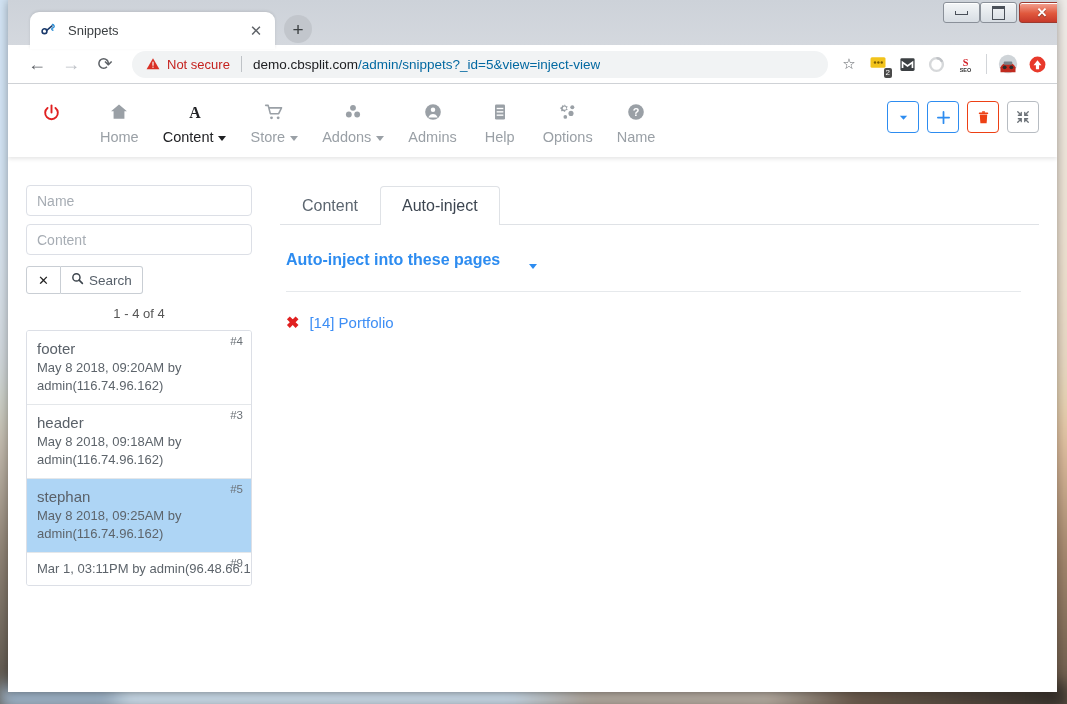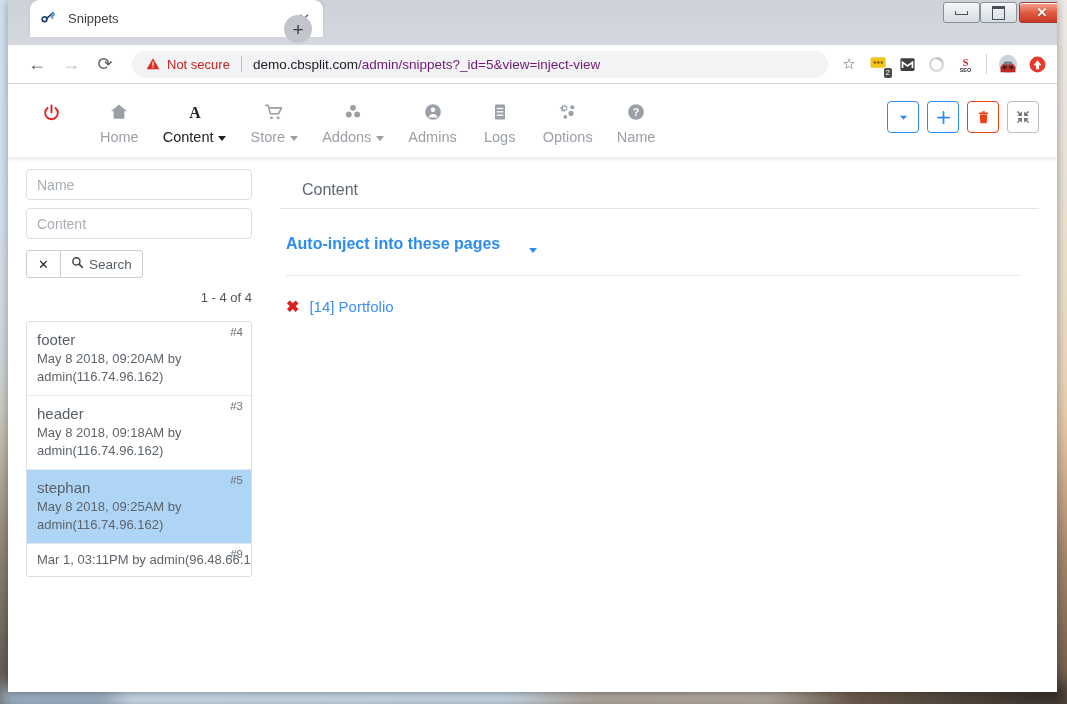--- a/index.html
+++ b/index.html
@@ -63,21 +63,21 @@
     text-shadow:0 1px 1px rgba(0,0,0,.4);
   }
   .wb .mn{display:block;width:11px;height:3px;border:1px solid #4a5059;border-top:none;}
   .wb .mx{display:block;width:11px;height:10px;border:1px solid #4a5059;border-top-width:3px;}
 
   
   .chrome{background:#d6dae0;height:84px;position:relative;}
   .tabstrip{height:45px;position:relative;padding-top:12px;box-sizing:border-box;
     background:linear-gradient(180deg,#cdd2d9,#d4d8de);}
   .tab{
-    position:absolute;left:22px;top:0;width:293px;height:37px;
+    position:absolute;left:22px;top:12px;width:245px;height:37px;
     background:#fff;border-radius:9px 9px 0 0;
     display:flex;align-items:center;padding:0 10px;box-sizing:border-box;
     box-shadow:0 -1px 3px rgba(0,0,0,.10);
   }
   .favicon{width:18px;height:18px;margin-right:10px;flex:0 0 18px;}
   .tabtitle{font-size:13px;color:#3c4043;flex:1;white-space:nowrap;overflow:hidden;}
   .tabclose{width:18px;height:18px;color:#5f6368;font-size:15px;display:flex;align-items:center;justify-content:center;cursor:pointer;}
   .newtab{
     position:absolute;left:276px;top:15px;width:28px;height:28px;border-radius:50%;
     background:#c2c6cc;display:flex;align-items:center;justify-content:center;
@@ -93,21 +93,21 @@
   .navbtn.fwd{color:#bdc1c6;}
   .omnibox{
     flex:1;height:27px;background:#f1f3f4;border-radius:14px;
     display:flex;align-items:center;padding:0 6px 0 14px;margin:0 8px;box-sizing:border-box;
     font-size:13.5px;
   }
   .notsecure{display:flex;align-items:center;color:#c5221f;font-weight:normal;font-size:13px;white-space:nowrap;}
   .warnico{margin-right:7px;display:flex;}
   .omnisep{width:1px;height:16px;background:#bfc3c7;margin:0 11px;}
   .url{color:#202124;white-space:nowrap;overflow:hidden;}
-  .url .dim{color:#701a75;}
+  .url .dim{color:#0369a1;}
   .star{width:26px;height:26px;display:flex;align-items:center;justify-content:center;color:#5f6368;font-size:15px;cursor:pointer;}
   .exts{display:flex;align-items:center;gap:9px;margin-left:6px;}
   .ext{width:20px;height:20px;display:flex;align-items:center;justify-content:center;position:relative;cursor:pointer;}
   .extbadge{position:absolute;right:-4px;bottom:-4px;background:#4a4a4a;color:#fff;font-size:8px;
     border-radius:2px;padding:0 2px;line-height:10px;font-family:"Liberation Sans",sans-serif;}
   .extdiv{width:1px;height:20px;background:#d2d5d9;margin:0 2px;}
 
   
   .page{background:#fff;height:569px;position:relative;overflow:hidden;}
   .appnav{
@@ -129,39 +129,39 @@
   .caret{display:inline-block;border-left:4px solid transparent;border-right:4px solid transparent;
     border-top:5px solid currentColor;margin-left:5px;vertical-align:middle;}
   .navright{margin-left:auto;display:flex;align-items:center;gap:8px;padding-top:0;}
   .abtn{
     width:30px;height:30px;border-radius:4px;border:1px solid #2d8cf0;background:#fff;
     display:flex;align-items:center;justify-content:center;color:#2d8cf0;font-size:17px;cursor:pointer;
   }
   .abtn.danger{border-color:#ed4014;color:#ed4014;}
   .abtn.plain{border-color:#b7bcc2;color:#6b7177;}
 
-  .body{display:flex;padding:12px 18px 0 18px;box-sizing:border-box;}
+  .body{display:flex;padding:28px 18px 0 18px;box-sizing:border-box;}
 
   
   .sidebar{width:226px;flex:0 0 226px;}
   .inp{
     width:100%;height:31px;border:1px solid #dcdfe6;border-radius:4px;
     padding:0 10px;box-sizing:border-box;font-size:14px;color:#333;
     font-family:"Liberation Sans",sans-serif;background:#fff;outline:none;margin-bottom:8px;
   }
   .inp::placeholder{color:#a7adb4;}
   .btngrp{display:flex;margin-top:3px;}
   .gbtn{
     height:28px;border:1px solid #c9ced4;background:#fff;color:#57606a;
     display:flex;align-items:center;justify-content:center;gap:5px;
     font-size:13.5px;padding:0 10px;cursor:pointer;box-sizing:border-box;
   }
   .gbtn.first{border-radius:3px 0 0 3px;padding:0 11px;font-size:13px;color:#222;}
   .gbtn.second{border-radius:0 3px 3px 0;border-left:none;}
-  .count{text-align:right;font-size:13px;color:#555;margin:12px 0 16px;}
+  .count{text-align:center;font-size:13px;color:#555;margin:12px 0 9px;}
   .list{border:1px solid #dcdfe6;border-radius:3px;overflow:hidden;}
   .litem{
     padding:8px 10px 10px;border-bottom:1px solid #e4e7ea;position:relative;cursor:pointer;
     background:#fff;
   }
   .litem:last-child{border-bottom:none;}
   .litem.sel{background:#aed5f5;}
   .litem .lid{position:absolute;right:8px;top:4px;font-size:11.5px;color:#6b7177;}
   .litem .lname{font-size:15px;color:#5a6169;line-height:19px;}
   .litem .lmeta{font-size:13px;color:#5d646b;line-height:17px;margin-top:1px;}
@@ -355,21 +355,21 @@
 
         <div class="navitem">
           <span class="ni-ico">
             <svg width="20" height="20" viewBox="0 0 24 24">
                 <rect x="6" y="3" width="12" height="18" rx="1.5" fill="#9aa0a6"></rect>
                 <rect x="8" y="7" width="8" height="1.6" fill="#fff"></rect>
                 <rect x="8" y="11" width="8" height="1.6" fill="#fff"></rect>
                 <rect x="8" y="15" width="8" height="1.6" fill="#fff"></rect>
               </svg>
           </span>
-          <span class="ni-lbl">Logs</span>
+          <span class="ni-lbl">Help</span>
         </div>
 
         <div class="navitem">
           <span class="ni-ico">
             <svg width="21" height="21" viewBox="0 0 24 24">
                 <path d="M9 2.5l1 2.2 2.3.4-1.2 2 1.2 2-2.3.4L9 11.5l-2-1.3-2.3.5.2-2.3-1.7-1.6 2.1-1 .7-2.2 2.2.7z" fill="#9aa0a6"></path>
                 <circle cx="8.6" cy="7" r="1.9" fill="#fff"></circle>
                 <circle cx="17.5" cy="6" r="2.3" fill="#9aa0a6"></circle>
                 <circle cx="16" cy="13" r="2.9" fill="#9aa0a6"></circle>
                 <circle cx="9.5" cy="17" r="2.1" fill="#9aa0a6"></circle>
@@ -458,20 +458,21 @@
           <div class="litem compact">
             <span class="lid">#9</span>
             <div class="lmeta">Mar 1, 03:11PM by admin(96.48.66.196)</div>
           </div>
         </div>
       </div>
 
       <div class="main">
         <div class="tabs">
           <div class="tabi">Content</div>
+          <div class="tabi active">Auto-inject</div>
         </div>
 
         <div class="panel">
           <div class="plink">
             <span>Auto-inject into these pages</span>
             <i class="caret"></i>
           </div>
           <div class="hr"></div>
 
           <div class="injrow">

